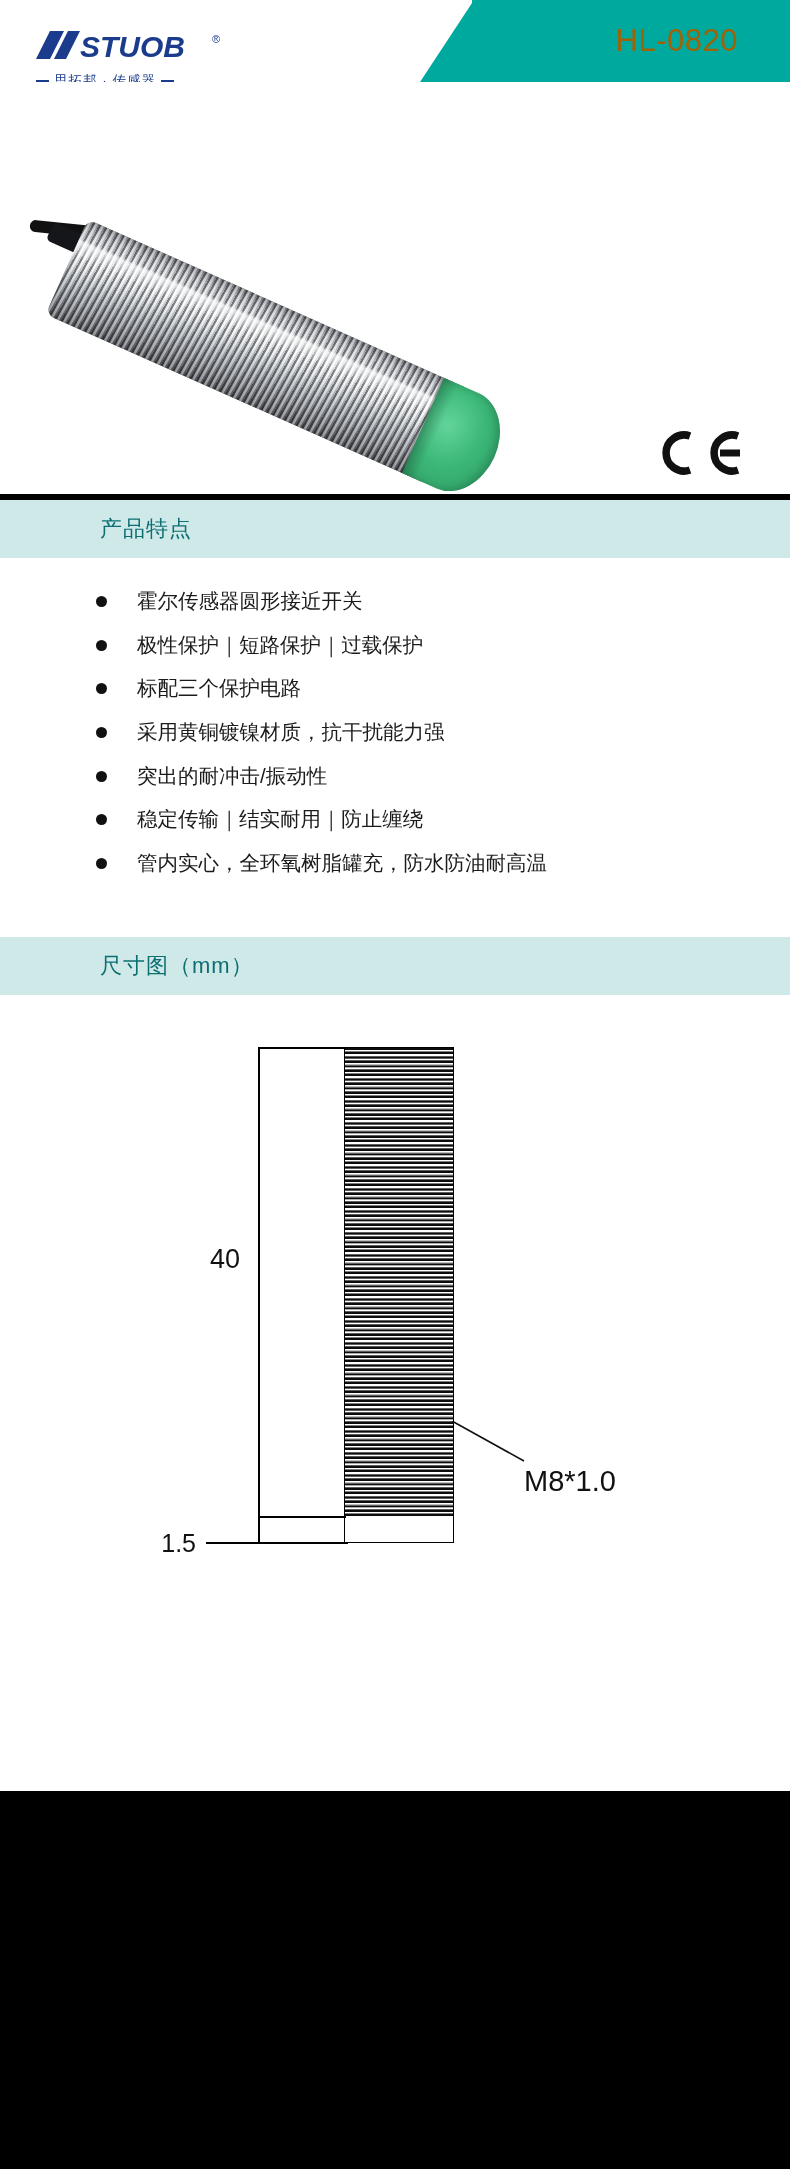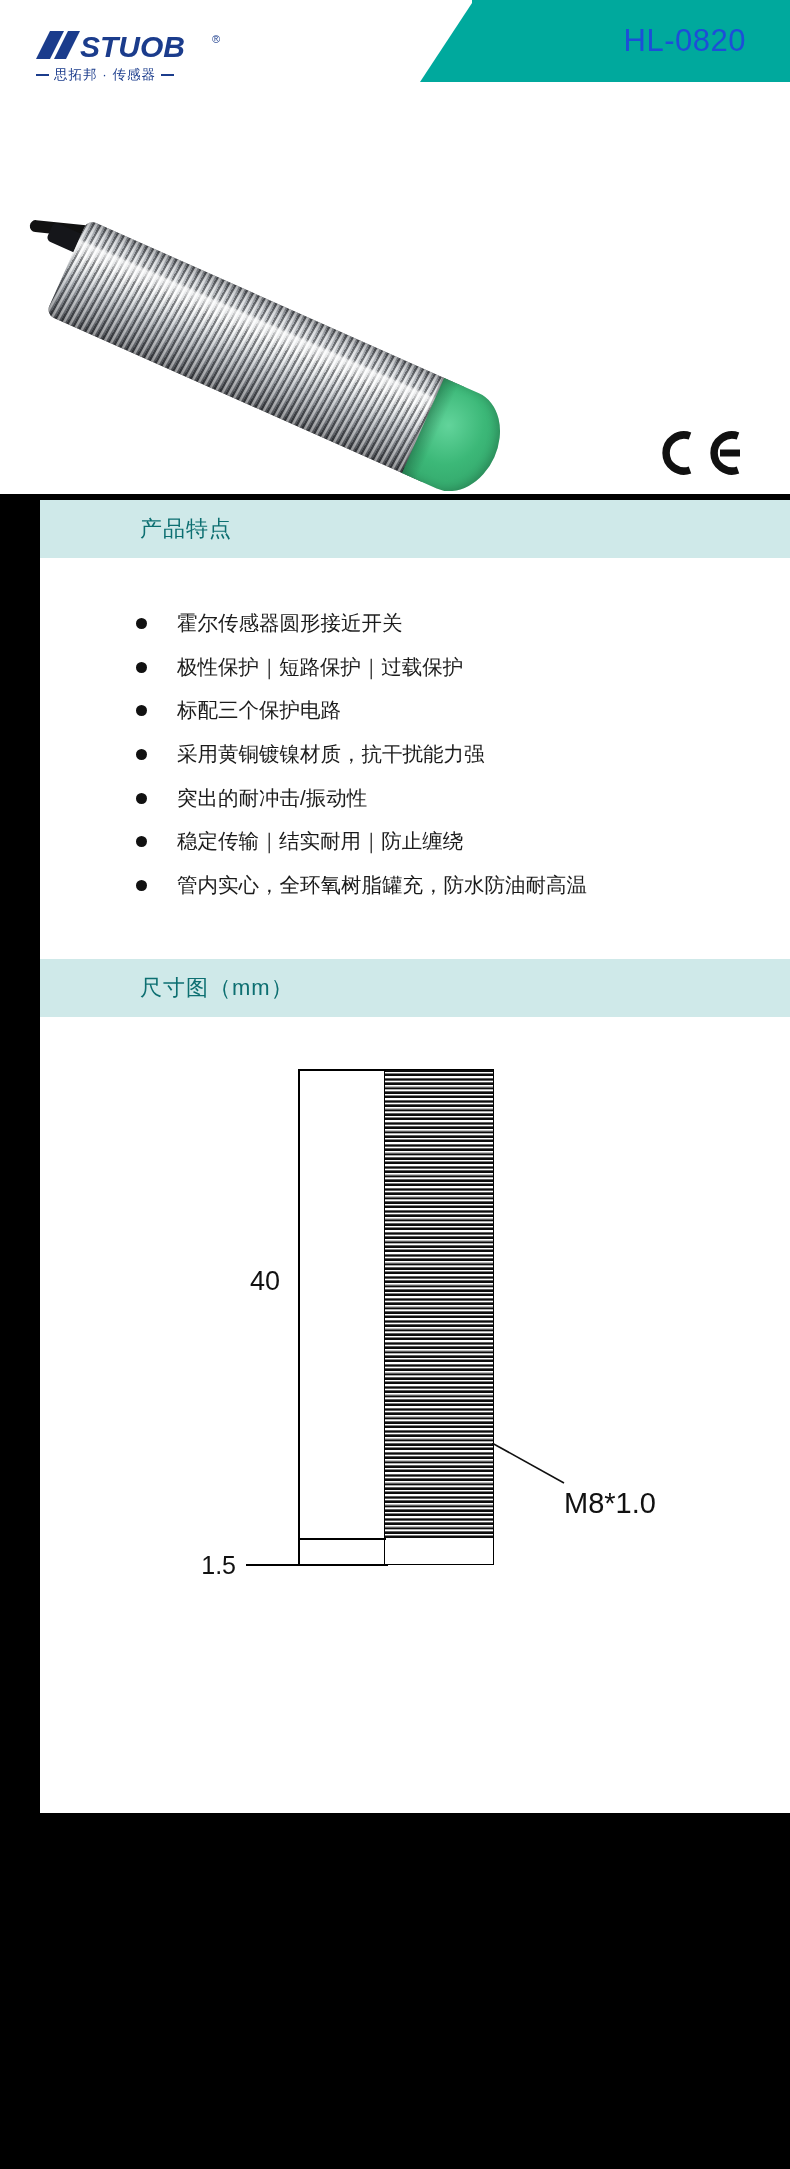--- a/index.html
+++ b/index.html
@@ -37,24 +37,24 @@
     content: "";
     position: absolute;
     left: -52px; top: 0;
     width: 0; height: 0;
     border-style: solid;
     border-width: 0 0 82px 54px;
     border-color: transparent transparent #00a99d transparent;
   }
   .model-name {
     position: absolute;
-    right: 44px;
+    right: 52px;
     top: 50%;
     transform: translateY(-50%);
-    color: #1d4ed8;
+    color: #a16207;
     font-size: 31px;
     letter-spacing: 0.5px;
     z-index: 3;
     white-space: nowrap;
   }
 
   
   .logo {
     position: absolute;
     left: 36px;
@@ -63,21 +63,21 @@
     height: 56px;
   }
   .logo-word {
     position: relative;
     height: 34px;
     display: flex;
     align-items: center;
   }
   .logo-word svg { display: block; }
   .logo-sub {
-    margin-top: 2px;
+    margin-top: 8px;
     display: flex;
     align-items: center;
     gap: 5px;
     color: #1b3c8c;
     font-size: 13.5px;
     letter-spacing: 1px;
     white-space: nowrap;
   }
   .logo-sub .bar {
     display: inline-block;
@@ -181,40 +181,39 @@
     right: 48px;
     bottom: 18px;
     width: 88px;
     height: 46px;
   }
 
   
   .section-band {
     background: #ffffff;
     padding: 0;
-    margin-left: 40px;
   }
   .band-head {
     background: #cfe9e9;
     height: 58px;
     display: flex;
     align-items: center;
     padding-left: 100px;
   }
   .band-head .band-title {
     color: #0d6f71;
     font-size: 22px;
     letter-spacing: 1px;
   }
   .gap-black { background: #000; height: 6px; }
 
   
   .features {
     background: #ffffff;
-    padding: 52px 0 44px 0;
+    padding: 30px 0 44px 0;
   }
   .features ul {
     list-style: none;
     margin: 0;
     padding: 0 0 0 96px;
   }
   .features li {
     display: flex;
     align-items: flex-start;
     margin-bottom: 18px;

